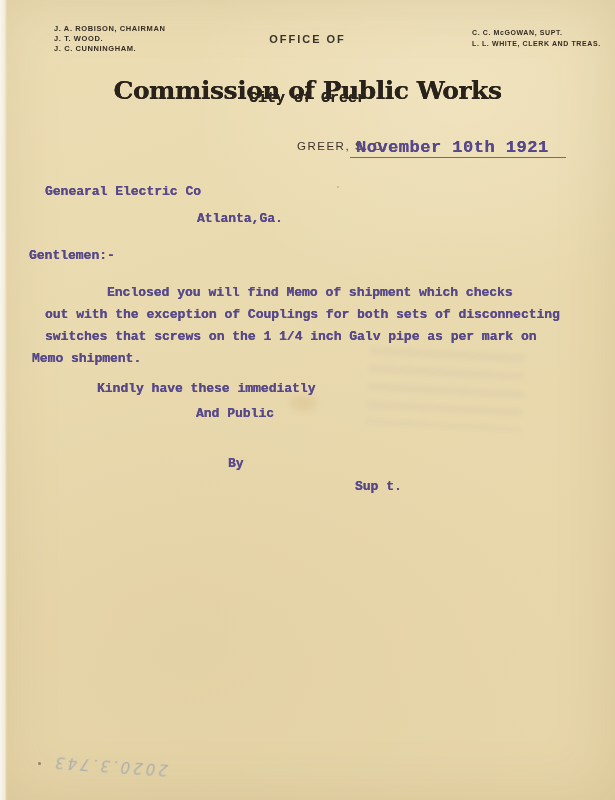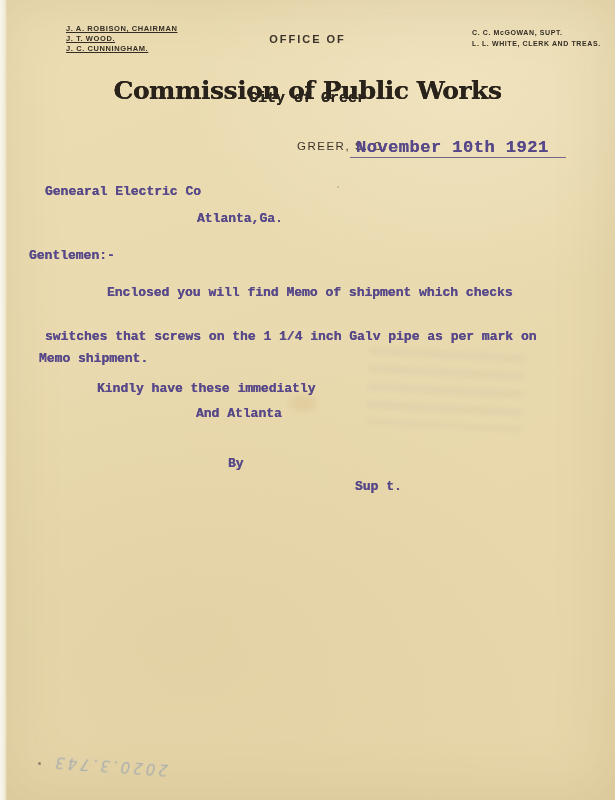--- a/index.html
+++ b/index.html
@@ -25,21 +25,21 @@
     background: linear-gradient(90deg, #f8f6ee 0%, #f1ead6 70%, rgba(241,234,214,0) 100%);
   }
   
   .officials {
     position: absolute;
     color: #332d24;
     font-size: 7.5px; font-weight: bold;
     letter-spacing: 0.6px; line-height: 10px;
     white-space: nowrap;
   }
-  .officials-left { left: 66px; top: 24px; text-decoration: underline; }
+  .officials-left { left: 54px; top: 24px; }
   .officials-right { left: 472px; top: 27px; line-height: 11px; font-size: 7px; }
   .office-of {
     position: absolute; left: 0; top: 33px; width: 615px;
     text-align: center;
     color: #3a332a; font-size: 11px; font-weight: bold;
     letter-spacing: 2px;
   }
   .org-name {
     position: absolute; left: 0; top: 48px; width: 615px;
     text-align: center;
@@ -76,21 +76,21 @@
     text-shadow: 0 0 0.5px rgba(87,72,137,0.8), 0.3px 0.3px 0.4px rgba(87,72,137,0.45);
     white-space: nowrap;
   }
   .typed-date { left: 356px; top: 138px; font-size: 17px; letter-spacing: 0.5px; }
   .recipient-name { left: 45px; top: 184px; }
   .recipient-city { left: 197px; top: 211px; }
   .salutation    { left: 29px;  top: 248px; }
   .body-line-1   { left: 107px; top: 285px; }
   .body-line-2   { left: 45px;  top: 307px; }
   .body-line-3   { left: 45px;  top: 329px; }
-  .body-line-4   { left: 39px;  top: 351px; }
+  .body-line-4   { left: 32px;  top: 351px; }
   .closing-1     { left: 67px;  top: 381px; padding-left: 30px; }
   .closing-2     { left: 196px; top: 406px; }
   .closing-3     { left: 228px; top: 431px; }
   .closing-by    { left: 228px; top: 456px; }
   .closing-title { left: 355px; top: 479px; }
   
   .ghost-impression {
     position: absolute; left: 368px; top: 352px;
     width: 155px; height: 75px;
     background: repeating-linear-gradient(
@@ -143,25 +143,26 @@
   <div class="dateline-place">GREER, S. C.</div>
   <div class="date-underline"></div>
   <div class="typed typed-date">November 10th 1921</div>
 
   <div class="typed recipient-name">Genearal Electric Co</div>
   <div class="typed recipient-city">Atlanta,Ga.</div>
 
   <div class="typed salutation">Gentlemen:-</div>
 
   <div class="typed body-line-1">Enclosed you will find Memo of shipment which checks</div>
+  <div class="typed body-line-2">out with the exception of Couplings for both sets of disconnecting</div>
   <div class="typed body-line-3">switches that screws on the 1 1/4 inch Galv pipe as per mark on</div>
   <div class="typed body-line-4">Memo shipment.</div>
 
   <div class="typed closing-1">Kindly have these immediatly</div>
-  <div class="typed closing-2">And Atlanta</div>
+  <div class="typed closing-2">And Public</div>
   <div class="typed closing-by">By</div>
   <div class="typed closing-title">Sup t.</div>
 
   <div class="ghost-impression"></div>
   <div class="accession-number">2020.3.743</div>
   <div class="speck speck-1"></div>
   <div class="speck speck-2"></div>
   <div class="stain"></div>
   <div class="scan-edge-left"></div>
 

